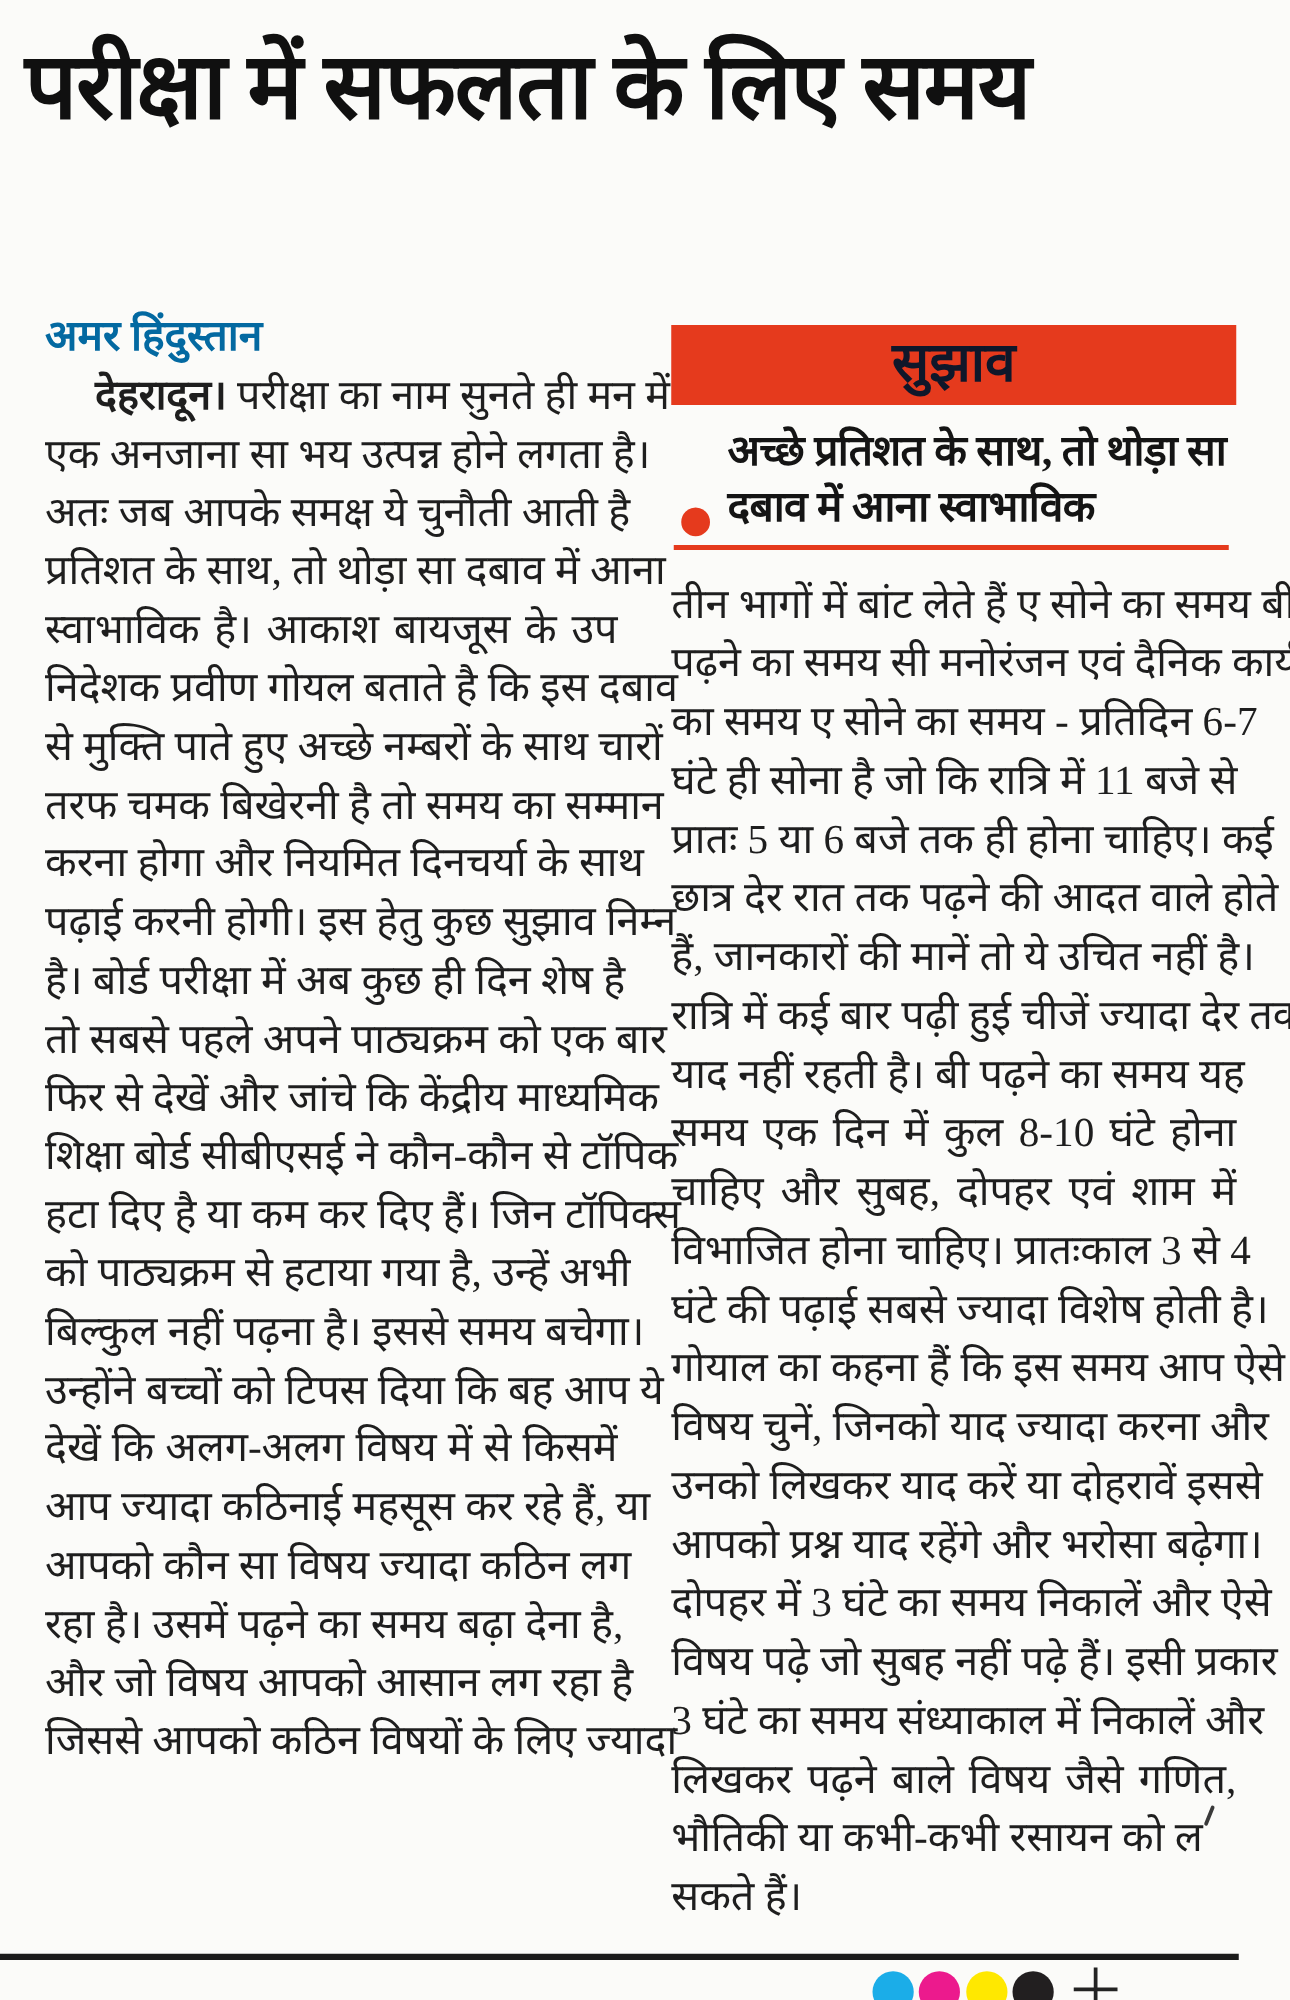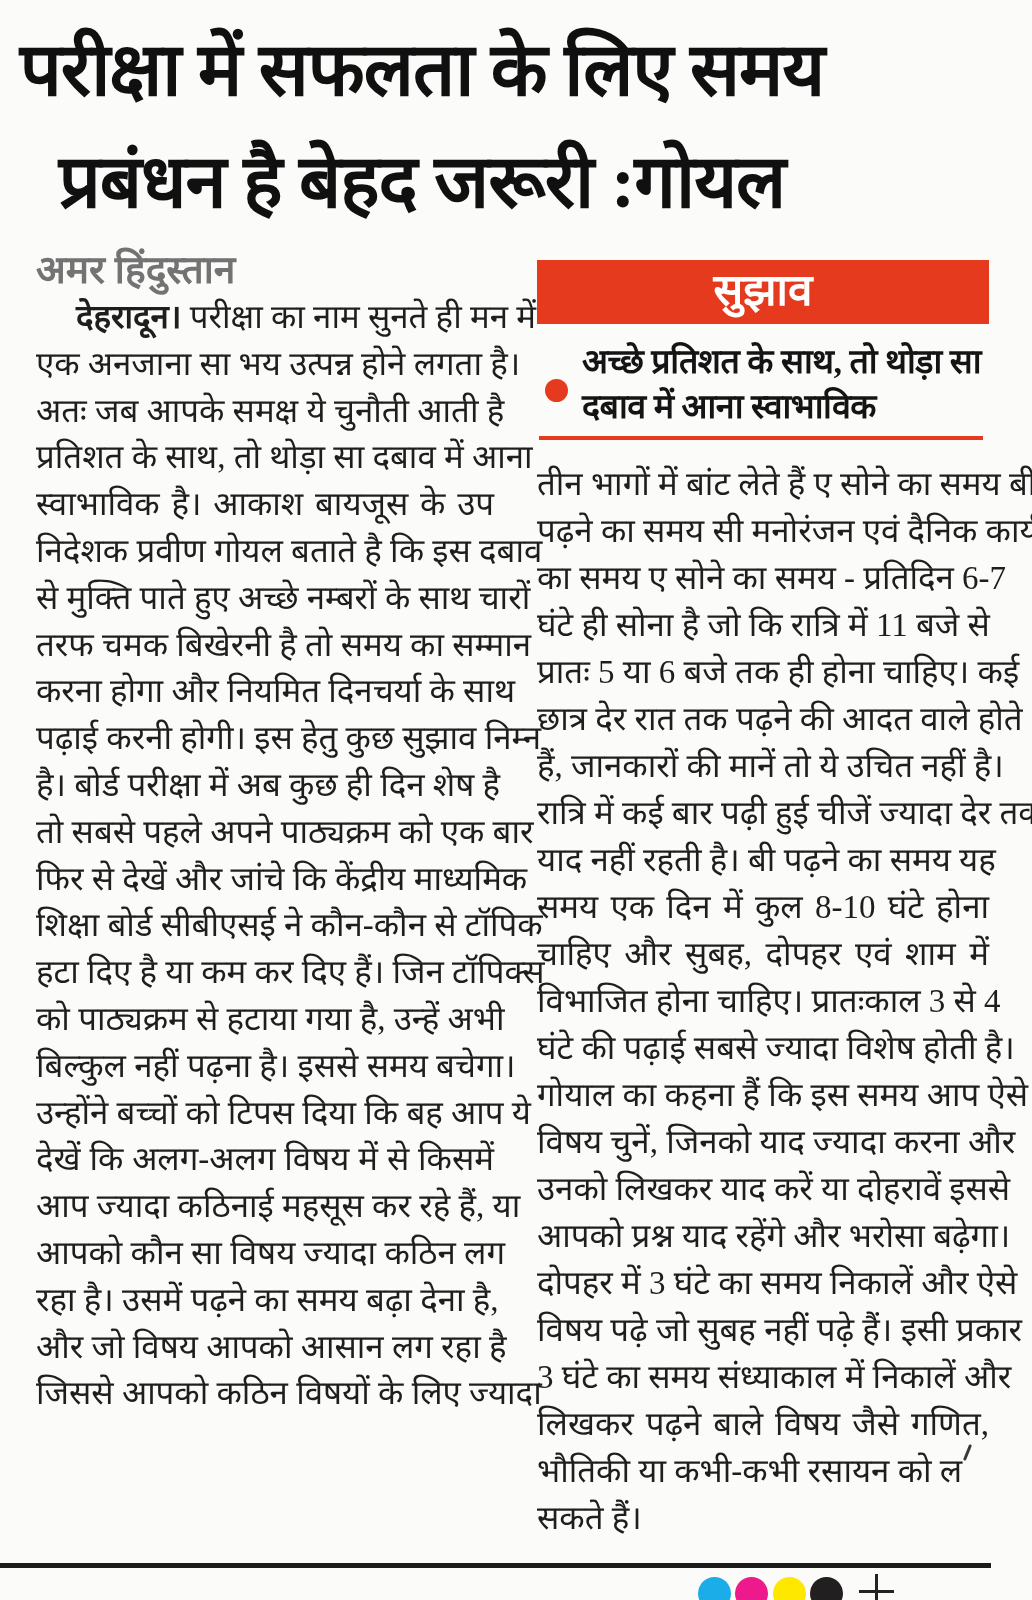--- a/index.html
+++ b/index.html
@@ -16,38 +16,38 @@
   .headline{
     position:absolute;top:14px;left:0;width:844px;
     text-align:center;font-weight:700;color:#101010;
     font-size:74px;line-height:112px;letter-spacing:-1px;
   }
   
   .col{position:absolute;}
   #left-col{left:36px;top:246px;width:458px;}
   #right-col{left:537px;top:260px;width:452px;}
   .byline{
-    font-size:39px;font-weight:700;line-height:48px;color:#737373;
+    font-size:34px;font-weight:700;line-height:48px;color:#0369a1;
   }
   .bl{
     font-size:33px;line-height:46.8px;height:46.8px;
     text-align:justify;text-align-last:justify;
     white-space:nowrap;color:#1e1e1e;
   }
   #right-col .bl{line-height:47px;height:47px;}
   .bl.short{text-align-last:left;}
   .dateline{font-weight:700;margin-left:40px;}
   
   .banner{
     height:64px;background:#e53a1d;
-    text-align:center;color:#ffffff;
+    text-align:center;color:#0f172a;
     font-size:44px;font-weight:700;line-height:62px;
   }
   .bullet-row{
-    margin-top:15px;display:flex;align-items:center;
+    margin-top:15px;display:flex;align-items:flex-end;
   }
   .dot{
     width:23px;height:23px;border-radius:50%;
     background:#e53a1d;flex:0 0 auto;
     margin:12px 14px 0 8px;
   }
   .bullet-text{
     font-size:34px;font-weight:700;line-height:45px;color:#141414;
     letter-spacing:-0.5px;
   }
@@ -72,21 +72,20 @@
   .reg-cross .h{position:absolute;left:859px;top:1590px;width:35px;height:3px;background:#232323;}
   .reg-cross .v{position:absolute;left:875px;top:1574px;width:3px;height:26px;background:#232323;}
 </style>
 </head>
 <body>
 
 <div class="page">
 
   <div class="headline">
     <div>परीक्षा में सफलता के लिए समय</div>
-    <div>प्रबंधन है बेहद जरूरी :गोयल</div>
   </div>
 
   <div class="col" id="left-col">
     <div class="byline">अमर हिंदुस्तान</div>
     <div class="bl"><span class="dateline">देहरादून।</span><span> परीक्षा का नाम सुनते ही मन में</span></div>
     <div class="bl">एक अनजाना सा भय उत्पन्न होने लगता है।</div>
     <div class="bl">अतः जब आपके समक्ष ये चुनौती आती है</div>
     <div class="bl">प्रतिशत के साथ, तो थोड़ा सा दबाव में आना</div>
     <div class="bl">स्वाभाविक है। आकाश बायजूस के  उप</div>
     <div class="bl">निदेशक प्रवीण गोयल बताते है कि इस दबाव</div>

